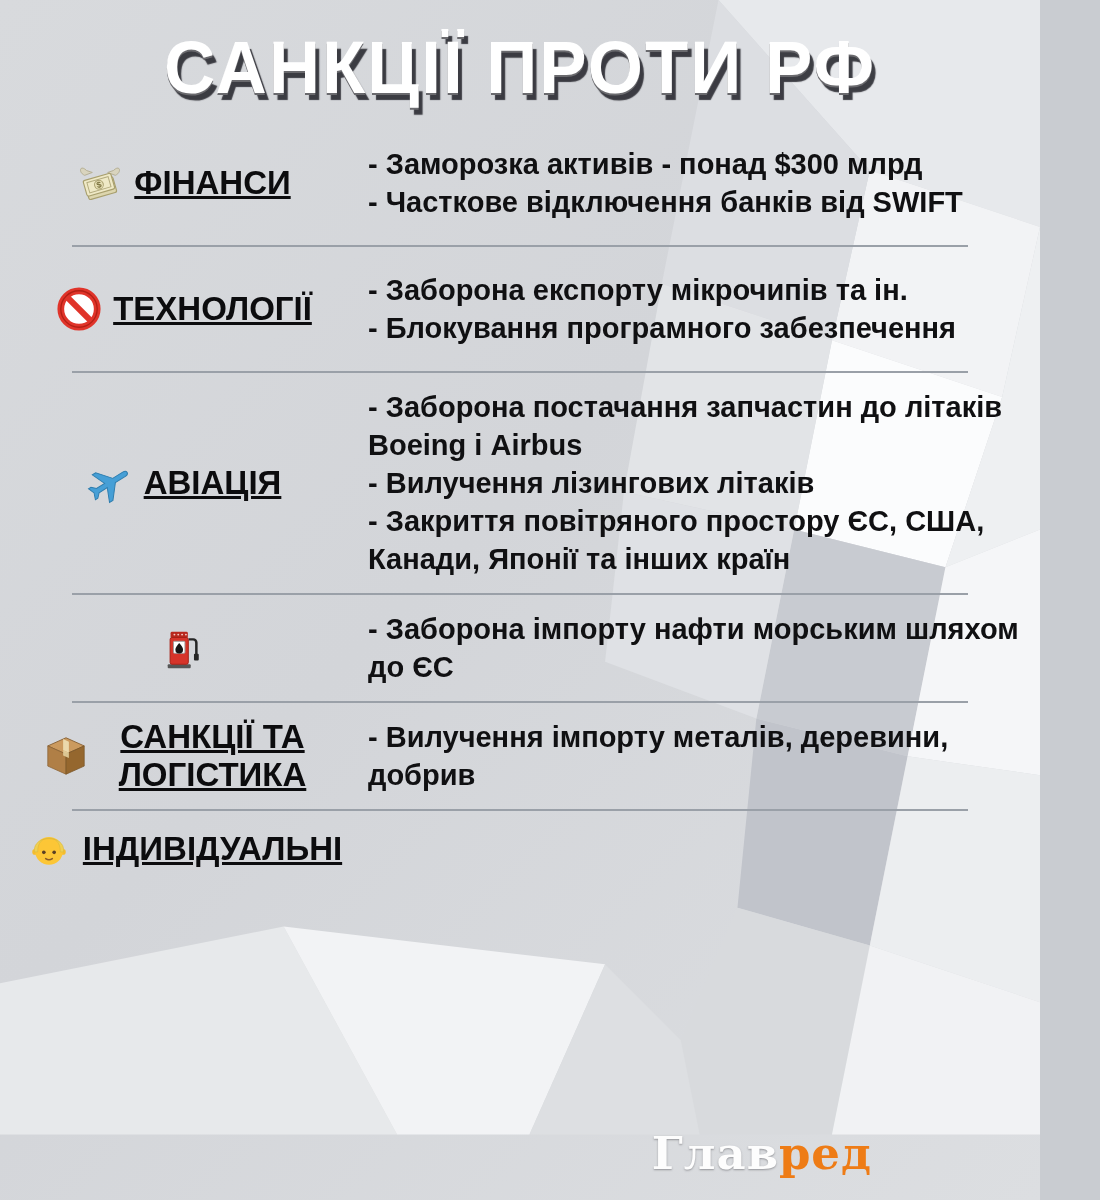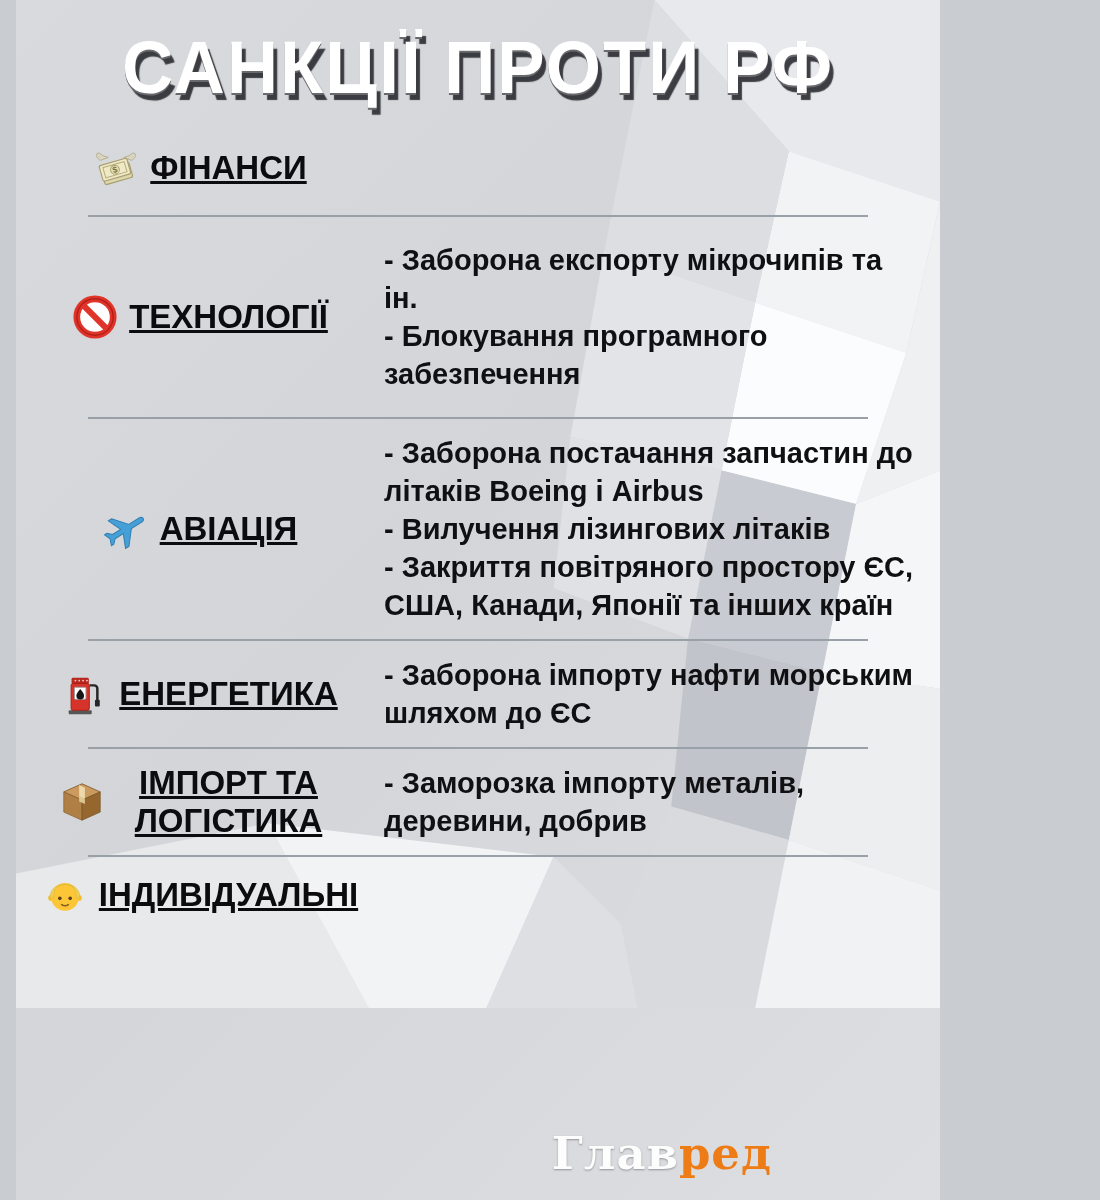--- a/index.html
+++ b/index.html
@@ -1,22 +1,21 @@
 <!DOCTYPE html>
 <html><head>
 <meta charset="utf-8">
 <style>
   html,body{margin:0;padding:0;}
   body{font-family:"Liberation Sans", sans-serif; background:#c9ccd1;}
   .page{
     position:relative;
-    width:924px;height:1200px;
+    width:1040px;height:1200px;
     overflow:hidden;
     background:linear-gradient(135deg,#d8dadd 0%,#d3d5d9 45%,#dcdee1 100%);
-    margin-left:16px;
   }
   .bg-poly{position:absolute;inset:0;z-index:0;}
   .content{position:relative;z-index:1;}
 
   .title{
     text-align:center;
     padding-top:26px;
     font-size:71px;
     font-weight:bold;
     letter-spacing:2px;
@@ -89,20 +88,24 @@
             <g transform="rotate(-16 24 26)">
               <rect x="9" y="21" width="30" height="17" rx="2" fill="#ddd6ae" stroke="#a89f6e" stroke-width="1.2"></rect>
               <rect x="8" y="17" width="30" height="17" rx="2" fill="#efe9c6" stroke="#a89f6e" stroke-width="1.2"></rect>
               <rect x="11.5" y="20" width="23" height="11" fill="none" stroke="#b3ab7e" stroke-width="1"></rect>
               <circle cx="23" cy="25.5" r="4.6" fill="#e6dfb4" stroke="#a89f6e" stroke-width="1"></circle>
               <text x="23" y="28.6" text-anchor="middle" font-size="9" font-weight="bold" fill="#7c7340">$</text>
             </g>
           </svg>
           <div class="label">ФІНАНСИ</div>
         </div>
+        <div class="right">
+          <div>- Заморозка активів - понад $300 млрд</div>
+          <div>- Часткове відключення  банків від SWIFT</div>
+        </div>
       </div>
       <div class="divider"></div>
 
       <div class="row pad-lg">
         <div class="left">
           <svg class="icon" viewBox="0 0 48 48">
             <circle cx="24" cy="24" r="19" fill="#ffffff" stroke="#e0342a" stroke-width="7"></circle>
             <rect x="5" y="20.8" width="38" height="6.4" fill="#e0342a" transform="rotate(45 24 24)"></rect>
             <circle cx="24" cy="24" r="19" fill="none" stroke="#b21f14" stroke-width="1.4"></circle>
           </svg>
@@ -140,41 +143,40 @@
             <circle cx="14" cy="10" r="1" fill="#f2c7c2"></circle>
               <circle cx="18" cy="10" r="1" fill="#f2c7c2"></circle>
             <circle cx="22" cy="10" r="1" fill="#f2c7c2"></circle>
               <circle cx="26" cy="10" r="1" fill="#f2c7c2"></circle>
             <rect x="9.5" y="13" width="19" height="28" rx="2" fill="#d6342a" stroke="#a32016" stroke-width="1"></rect>
             <rect x="13" y="17" width="12" height="12.5" rx="1" fill="#ffffff" stroke="#9b9b9b" stroke-width="1"></rect>
             <path d="M19 18.8 c-2.6 3.2 -4 5 -4 7 a4 4 0 0 0 8 0 c0 -2 -1.4 -3.8 -4 -7 Z" fill="#161616"></path>
             <path d="M29 15 h4.5 c2 0 3.4 1.6 3.4 3.6 V31" fill="none" stroke="#262626" stroke-width="2.6"></path>
             <rect x="34.4" y="30" width="5" height="7" rx="1" fill="#262626"></rect>
           </svg>
-          <div class="label">ЕНЕРГЕТИКА</div>
         </div>
         <div class="right">
           <div>- Заборона імпорту нафти морським шляхом до ЄС</div>
         </div>
       </div>
       <div class="divider"></div>
 
       <div class="row">
         <div class="left">
           <svg class="icon" viewBox="0 0 48 48">
             <polygon points="24,5 43,13.5 24,22 5,13.5" fill="#cb9a5e" stroke="#8a6336" stroke-width="1"></polygon>
             <polygon points="5,13.5 24,22 24,43 5,34.5" fill="#b07f46" stroke="#8a6336" stroke-width="0.8"></polygon>
             <polygon points="43,13.5 24,22 24,43 43,34.5" fill="#95672e" stroke="#7a5628" stroke-width="0.8"></polygon>
             <polygon points="21,6.3 27,9 27,20.6 21,17.9" fill="#ecdcb0" opacity="0.95"></polygon>
             <polygon points="21,17.9 27,20.6 27,26 21,23.4" fill="#e2cf9d" opacity="0.9"></polygon>
           </svg>
-          <div class="label wrap">ІМПОРТ ТА ЛОГІСТИКА</div>
-        </div>
-        <div class="right">
-          <div>- Заморозка імпорту металів, деревини, добрив</div>
+          <div class="label wrap">САНКЦІЇ ТА ЛОГІСТИКА</div>
+        </div>
+        <div class="right">
+          <div>- Вилучення імпорту металів, деревини, добрив</div>
         </div>
       </div>
       <div class="divider"></div>
 
       <div class="row">
         <div class="left">
           <svg class="icon" viewBox="0 0 48 48">
             <circle cx="9.5" cy="27" r="3" fill="#f5bd2e"></circle>
             <circle cx="38.5" cy="27" r="3" fill="#f5bd2e"></circle>
             <circle cx="24" cy="26" r="14.5" fill="#fcc636"></circle>

